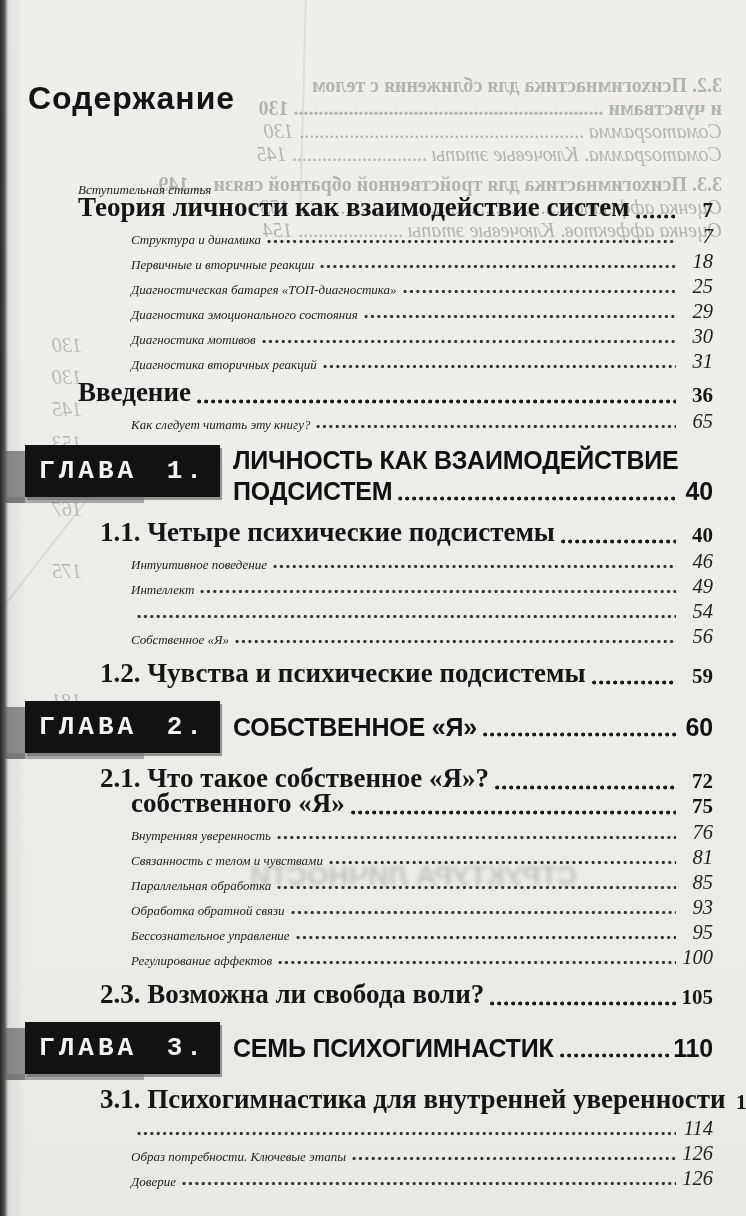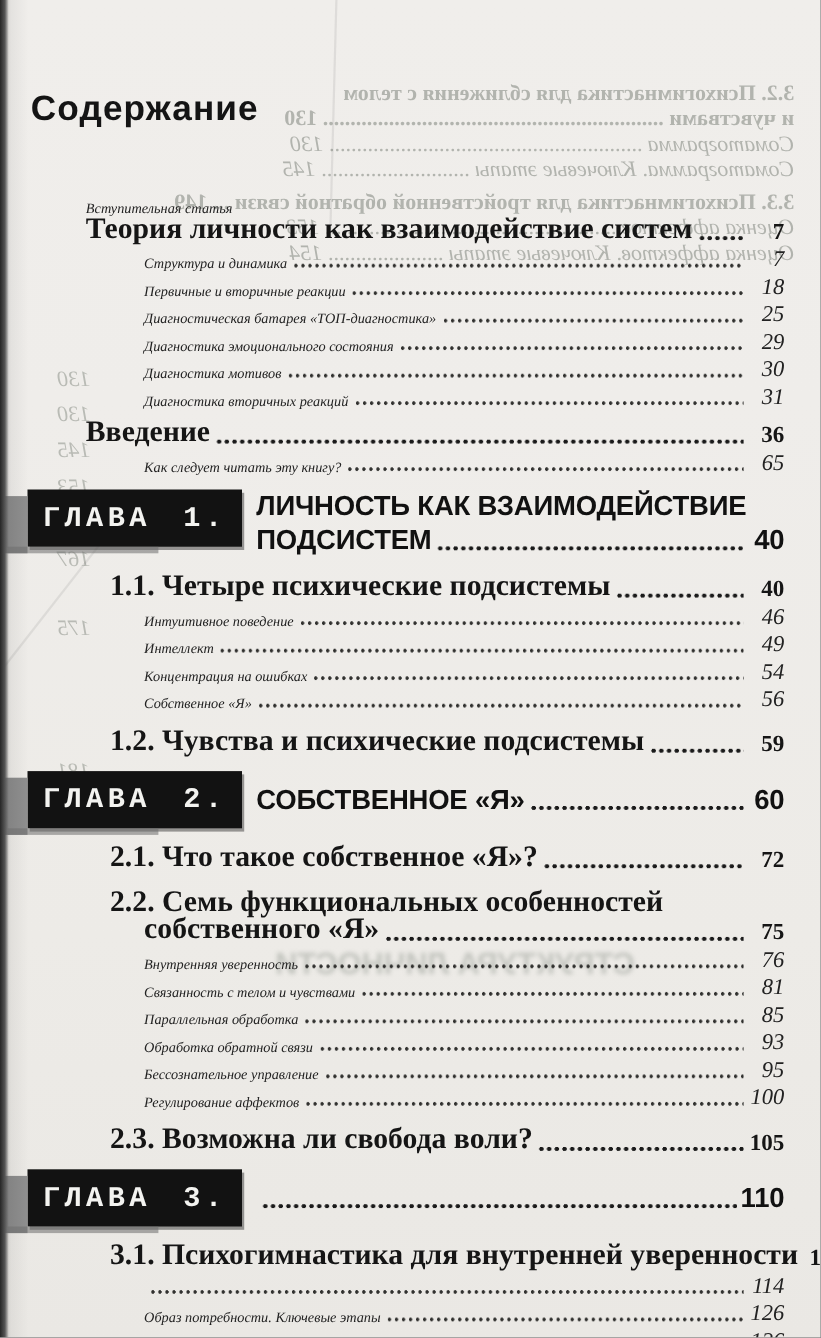--- a/index.html
+++ b/index.html
@@ -185,21 +185,20 @@
           <span class="label it">Интуитивное поведение</span>
           <span class="dots fine"></span>
           <span class="pgnum it">46</span>
         </div>
         <div class="row lvl2">
           <span class="label it">Интеллект</span>
           <span class="dots fine"></span>
           <span class="pgnum it">49</span>
         </div>
         <div class="row lvl2">
-          <span class="label it">Концентрация на ошибках</span>
           <span class="dots fine"></span>
           <span class="pgnum it">54</span>
         </div>
         <div class="row lvl2">
           <span class="label it">Собственное «Я»</span>
           <span class="dots fine"></span>
           <span class="pgnum it">56</span>
         </div>
         <div class="row lvlnum">
           <span class="label bd">1.2. Чувства и психические подсистемы</span>
@@ -216,23 +215,20 @@
               <span class="dots heavy"></span>
               <span class="pgnum">60</span>
             </div>
           </div>
         </div>
         <div class="row lvlnum">
           <span class="label bd">2.1. Что такое собственное «Я»?</span>
           <span class="dots heavy"></span>
           <span class="pgnum bd">72</span>
         </div>
-        <div class="row lvlnum">
-          <span class="label bd">2.2. Семь функциональных особенностей</span>
-        </div>
         <div class="row lvl2">
           <span class="label bd">собственного «Я»</span>
           <span class="dots heavy"></span>
           <span class="pgnum bd">75</span>
         </div>
         <div class="row lvl2">
           <span class="label it">Внутренняя уверенность</span>
           <span class="dots fine"></span>
           <span class="pgnum it">76</span>
         </div>
@@ -265,20 +261,21 @@
           <span class="label bd">2.3. Возможна ли свобода воли?</span>
           <span class="dots heavy"></span>
           <span class="pgnum bd">105</span>
         </div>
         <div class="chap">
           <div class="chapbox">
             <span class="">ГЛАВА 3.</span>
           </div>
           <div class="chaptitle single">
             <div class="chapline-last">
+              <span class="label">СЕМЬ ПСИХОГИМНАСТИК</span>
               <span class="dots heavy"></span>
               <span class="pgnum">110</span>
             </div>
           </div>
         </div>
         <div class="row lvlnum">
           <span class="label bd">3.1. Психогимнастика для внутренней уверенности</span>
           <span class="dots heavy"></span>
           <span class="pgnum bd">190</span>
         </div>

